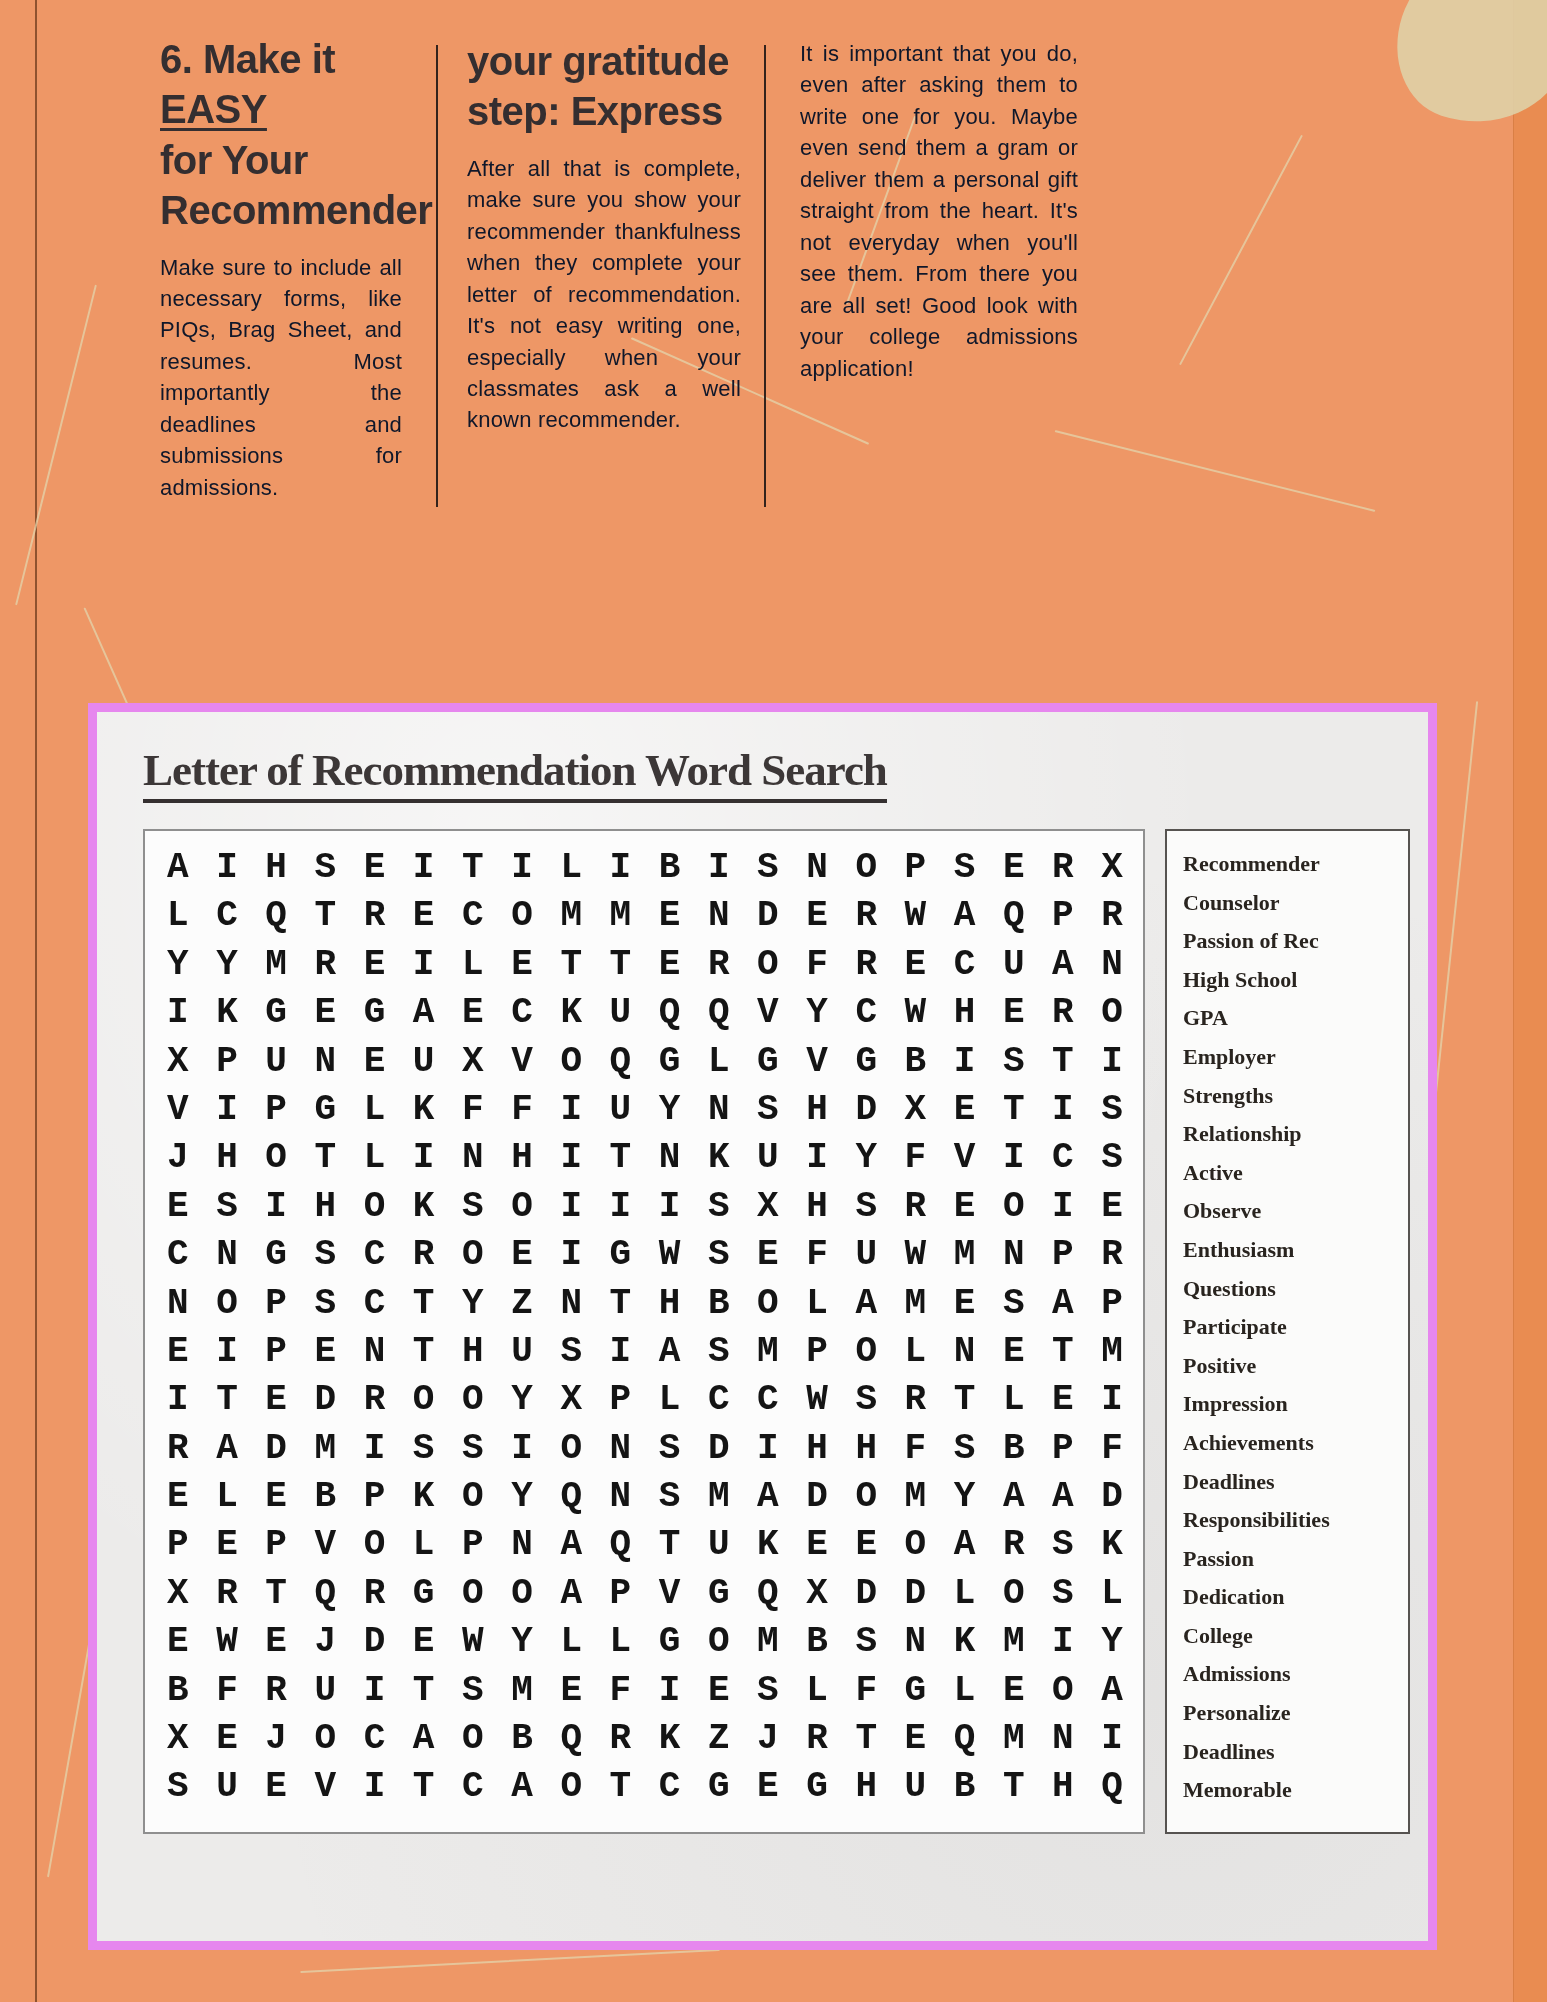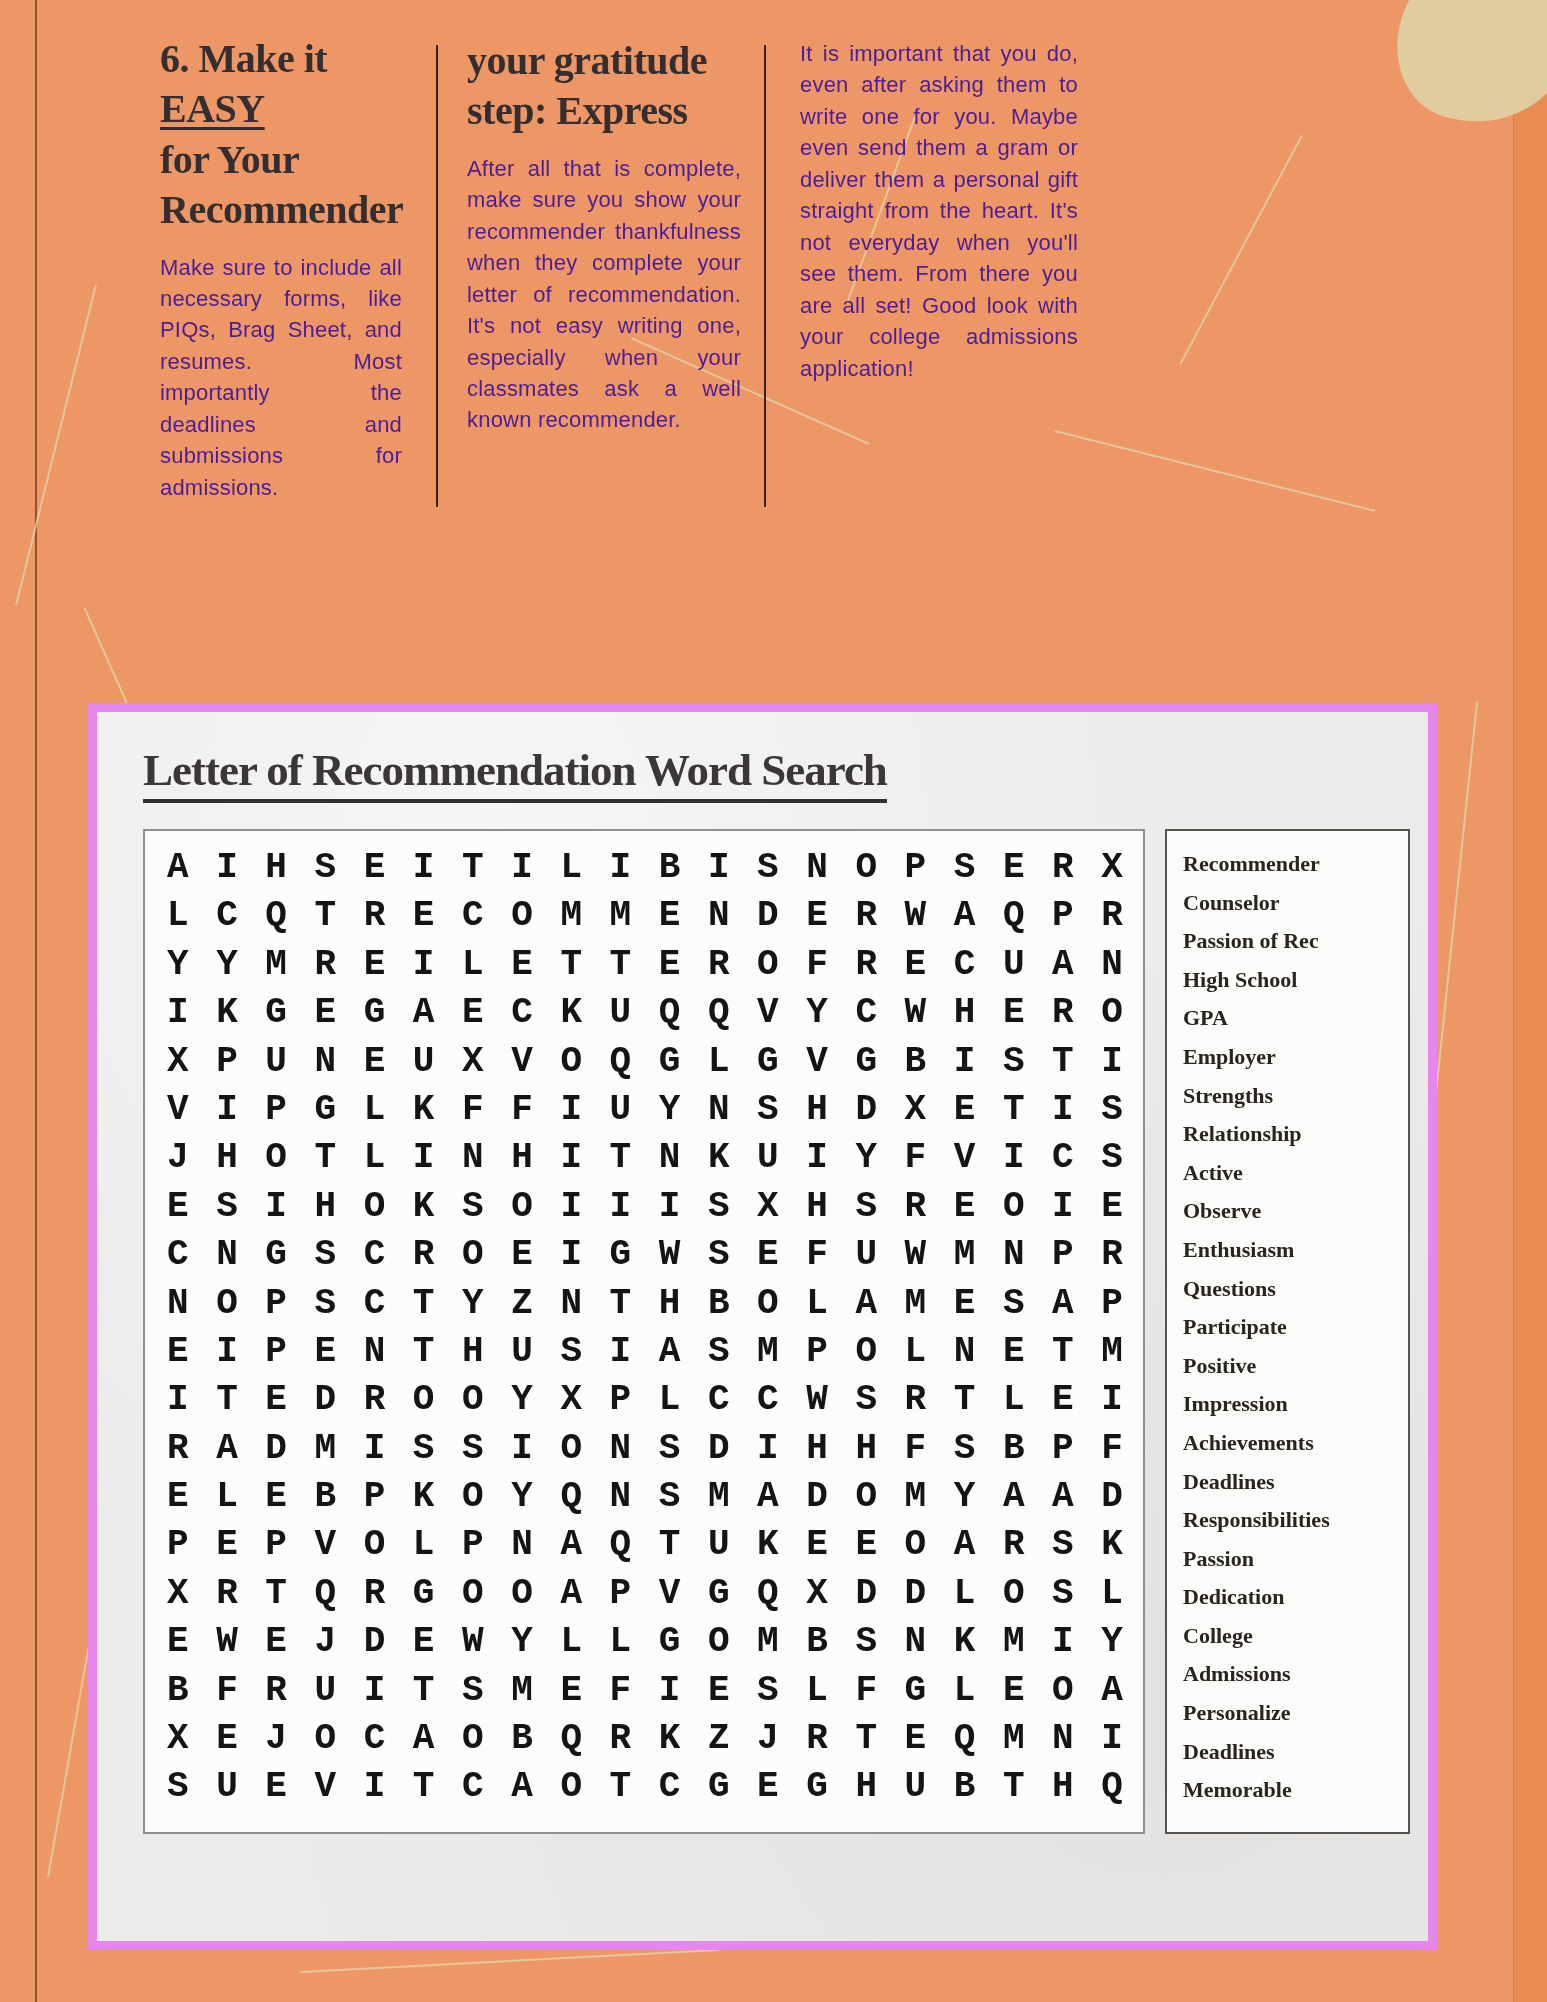--- a/index.html
+++ b/index.html
@@ -28,25 +28,25 @@
 
   
   .col { position:absolute; color:#3b3234; }
   .col1 { left:160px; top:34px;  width:242px; }
   .col2 { left:467px; top:36px;  width:274px; }
   .col3 { left:800px; top:38px;  width:278px; }
   .vdiv { position:absolute; width:2px; background:#33231c; }
   .vdiv1 { left:436px; top:45px; height:462px; }
   .vdiv2 { left:764px; top:45px; height:462px; }
 
-  .heading { font-family:Liberation Serif, serif; font-weight:bold;
+  .heading { font-family:Liberation Sans, sans-serif; font-weight:bold;
              font-size:40px; line-height:1.26; color:#342e30; letter-spacing:-.5px; }
   .heading .u { text-decoration:underline; text-decoration-thickness:3px; text-underline-offset:5px; }
   .body { margin-top:16px; font-size:22px; line-height:1.43; text-align:justify;
-          color:#4c1d95; letter-spacing:.2px; }
+          color:#0f172a; letter-spacing:.2px; }
   .col3 .body { margin-top:0; }
 
   
   .panel { position:absolute; left:88px; top:703px; width:1349px; height:1247px;
            background:#ECEBEA; border:9px solid #E687EE;
            background-image:
              radial-gradient(ellipse at 30% 10%, rgba(255,255,255,.55), rgba(255,255,255,0) 55%),
              radial-gradient(ellipse at 80% 80%, rgba(120,120,120,.08), rgba(0,0,0,0) 60%); padding-left: 28px; }
   .ws-title { position:absolute; left:46px; top:32px; display:inline-block;
               font-family:"Liberation Serif", serif; font-weight:bold; font-size:45px;

